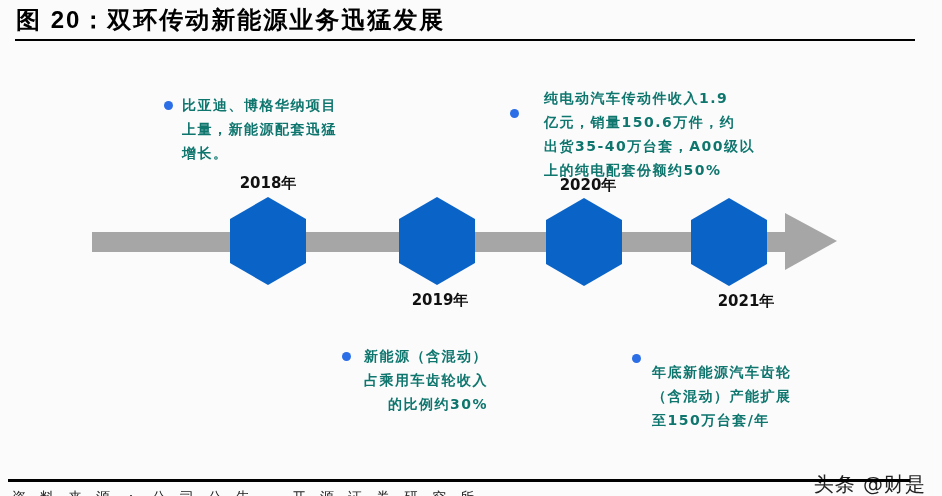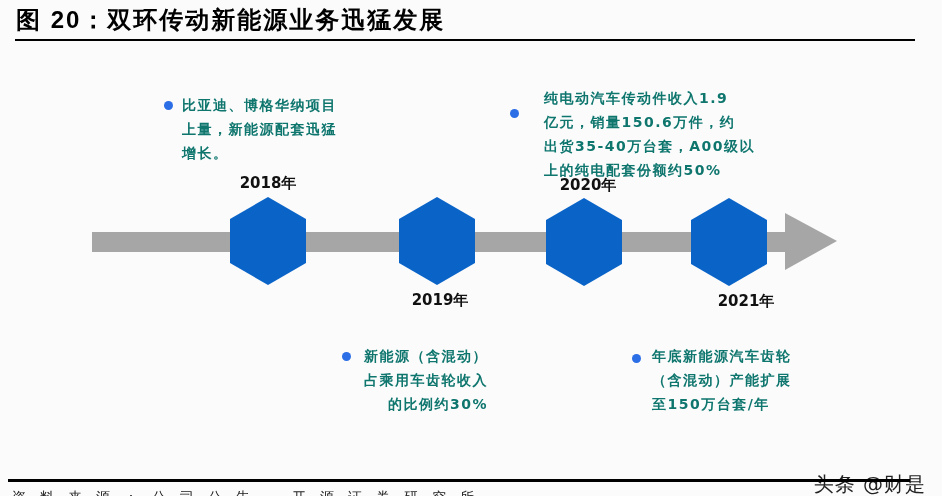--- a/index.html
+++ b/index.html
@@ -79,21 +79,21 @@
 </div>
 
 <span class="bullet" style="left:342px; top:352px;"></span>
 <div class="note" style="left:364px; top:344px;text-align:right;">
   <span class="line">新能源（含混动）</span>
   <span class="line">占乘用车齿轮收入</span>
   <span class="line">的比例约30%</span>
 </div>
 
 <span class="bullet" style="left:632px; top:354px;"></span>
-<div class="note" style="left:652px; top:344px;">
+<div class="note" style="left:652px; top:360px;">
   <span class="line">年底新能源汽车齿轮</span>
   <span class="line">（含混动）产能扩展</span>
   <span class="line">至150万台套/年</span>
 </div>
 
 <div class="watermark">头条 @财是</div>
 <div class="rule-bottom"></div>
 <div class="cut-text">资料来源：公司公告，开源证券研究所</div>
 
 </body></html>

